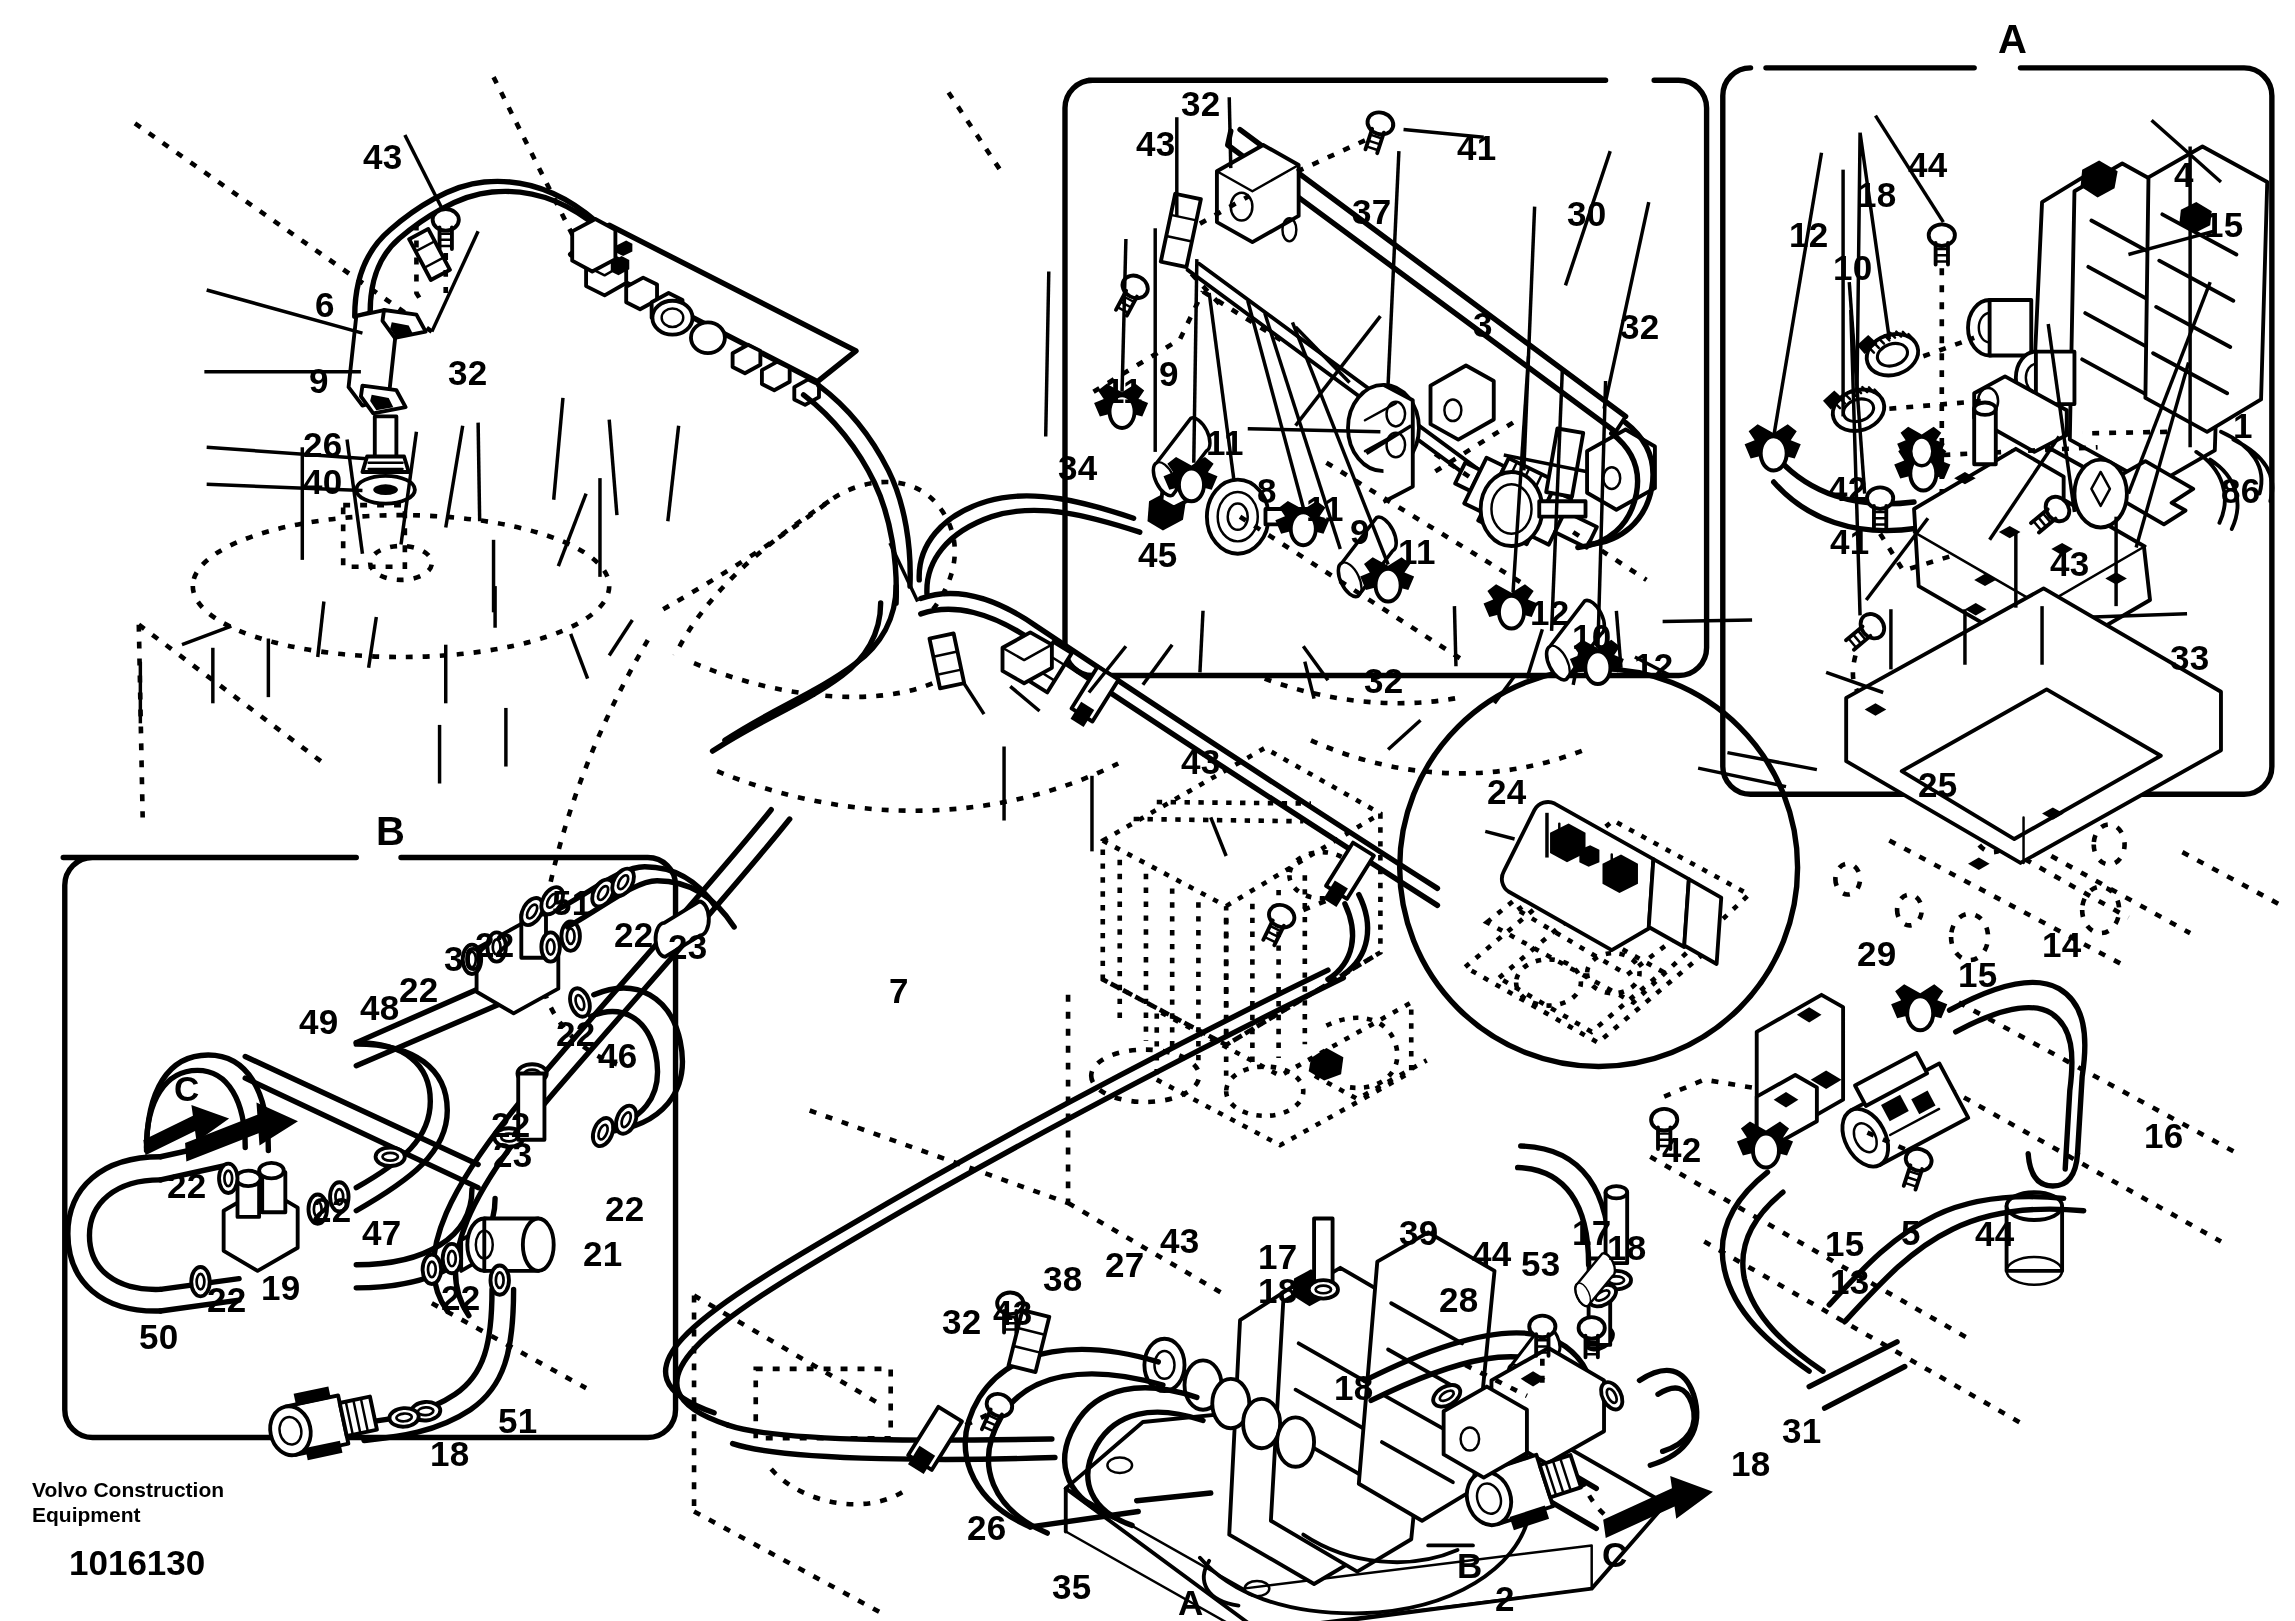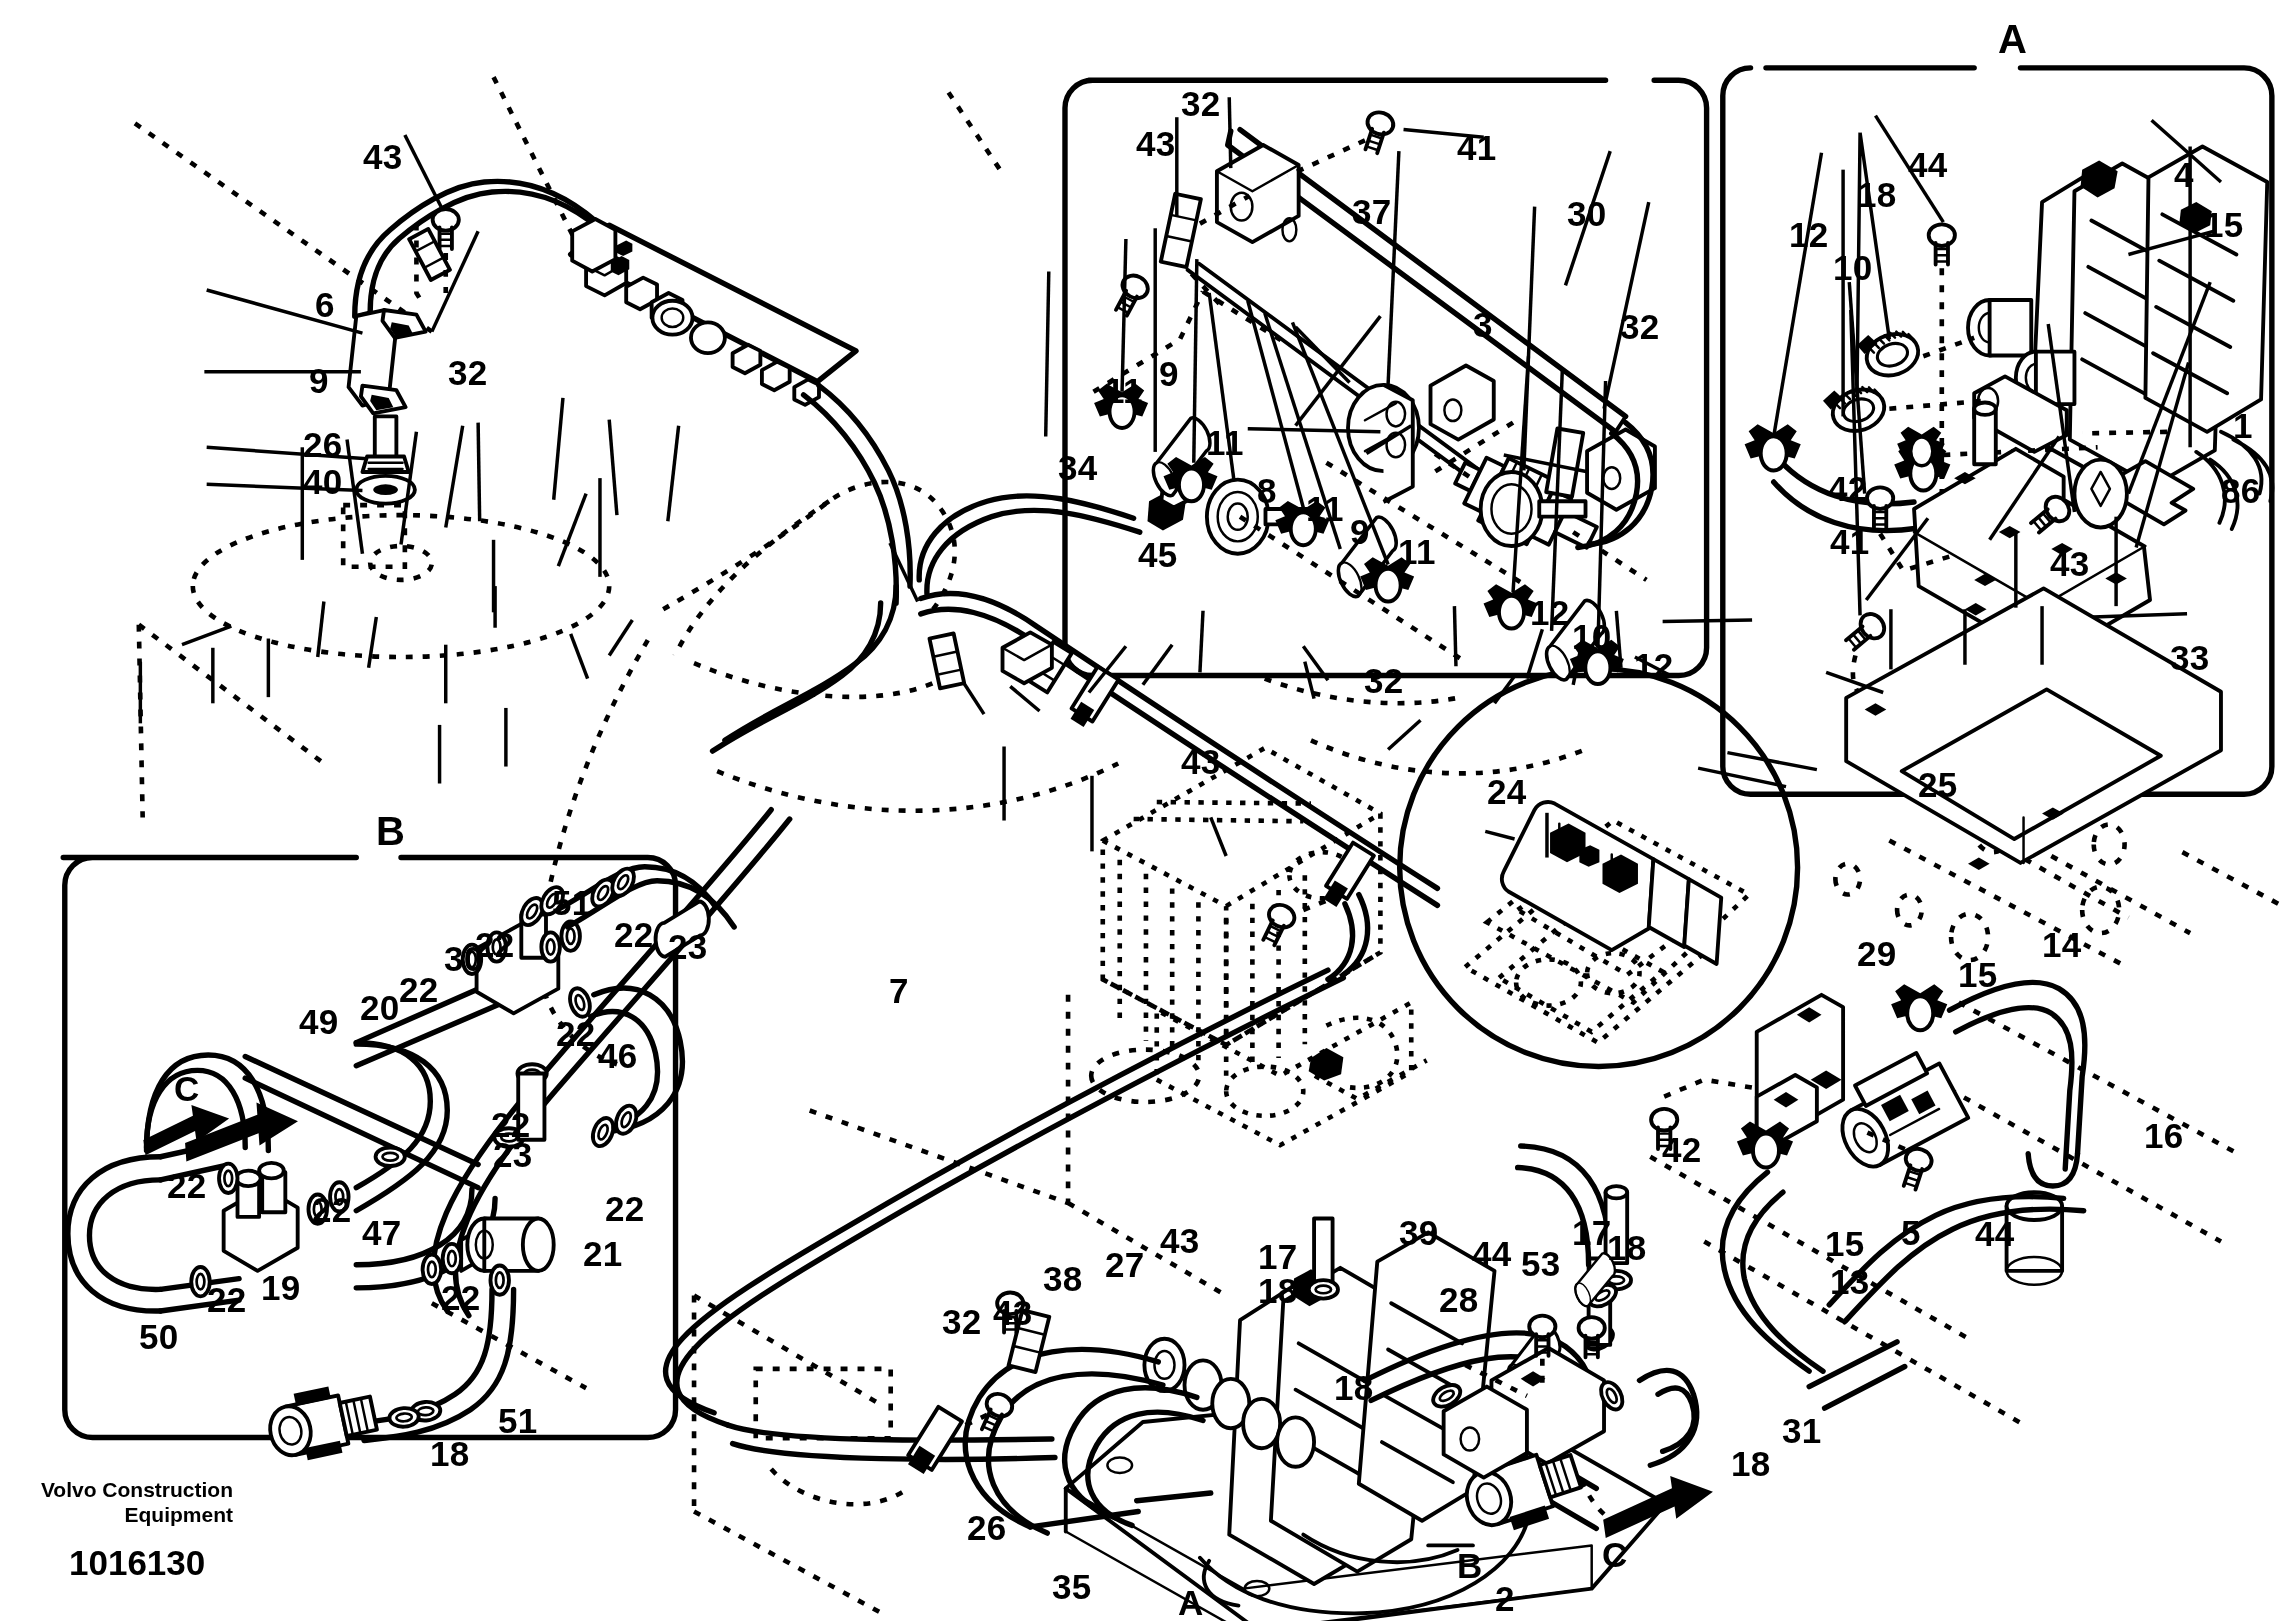--- a/index.html
+++ b/index.html
@@ -3,21 +3,21 @@
 <meta charset="utf-8">
 <style>
   html,body{margin:0;padding:0;background:#fff;}
   body{width:2295px;height:1621px;position:relative;overflow:hidden;
        font-family:"Liberation Sans",sans-serif;color:#000;}
   #stage{position:absolute;inset:0;}
   svg.layer{position:absolute;left:0;top:0;width:2295px;height:1621px;}
   .cal{position:absolute;font-size:35px;font-weight:600;letter-spacing:0.4px;
        line-height:1;white-space:nowrap;font-family:"Liberation Sans",sans-serif;}
   .cal.big{font-size:40px;}
-  .footer-brand{position:absolute;font-size:21px;font-weight:700;text-align:right;
+  .footer-brand{position:absolute;font-size:21px;font-weight:700;text-align:left;
        line-height:1.18;font-family:"Liberation Sans",sans-serif;}
   .footer-num{position:absolute;font-size:35px;font-weight:700;
        font-family:"Liberation Sans",sans-serif;}
 </style>
 </head>
 <body>
 
 <div id="stage">
 
   <svg class="layer" viewBox="0 0 2976 2102" preserveAspectRatio="none">
@@ -941,21 +941,21 @@
       <div class="cal" style="left: 1181px; top: 744px;">43</div>
       <div class="cal" style="left: 889px; top: 973px;">7</div>
       <div class="cal" style="left: 1487px; top: 774px;">24</div>
       <div class="cal" style="left: 552px; top: 885px;">51</div>
       <div class="cal" style="left: 475px; top: 927px;">22</div>
       <div class="cal" style="left: 614px; top: 917px;">22</div>
       <div class="cal" style="left: 668px; top: 929px;">23</div>
       <div class="cal" style="left: 444px; top: 941px;">30</div>
       <div class="cal" style="left: 399px; top: 972px;">22</div>
       <div class="cal" style="left: 299px; top: 1004px;">49</div>
-      <div class="cal" style="left: 360px; top: 990px;">20</div>
+      <div class="cal" style="left: 360px; top: 990px;">48</div>
       <div class="cal" style="left: 556px; top: 1016px;">22</div>
       <div class="cal" style="left: 598px; top: 1038px;">46</div>
       <div class="cal" style="left: 491px; top: 1107px;">22</div>
       <div class="cal" style="left: 493px; top: 1137px;">23</div>
       <div class="cal" style="left: 174px; top: 1071px;">C</div>
       <div class="cal" style="left: 167px; top: 1168px;">22</div>
       <div class="cal" style="left: 312px; top: 1192px;">22</div>
       <div class="cal" style="left: 362px; top: 1215px;">47</div>
       <div class="cal" style="left: 605px; top: 1191px;">22</div>
       <div class="cal" style="left: 583px; top: 1236px;">21</div>

